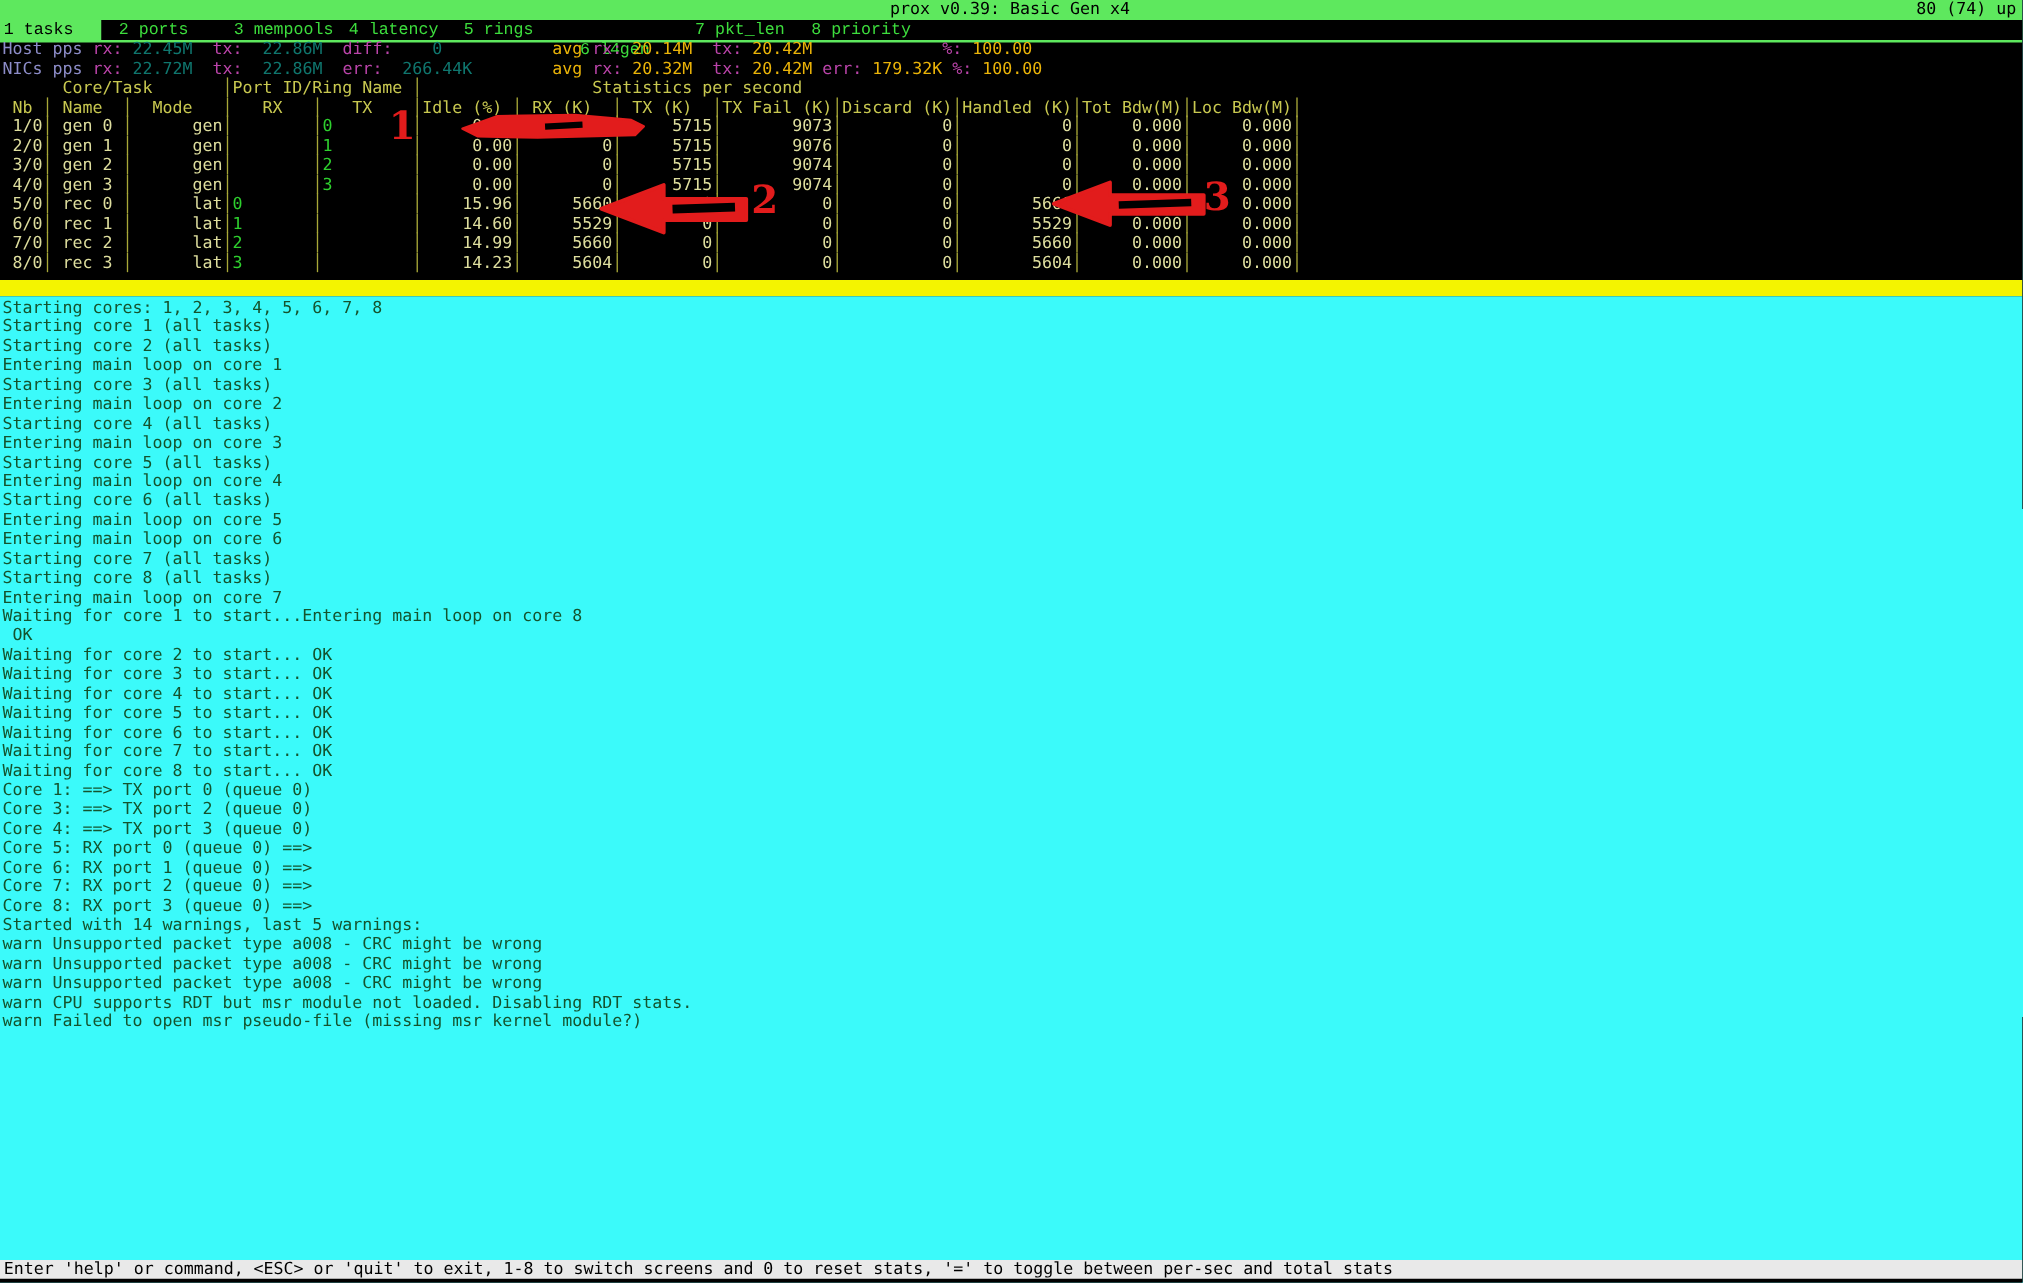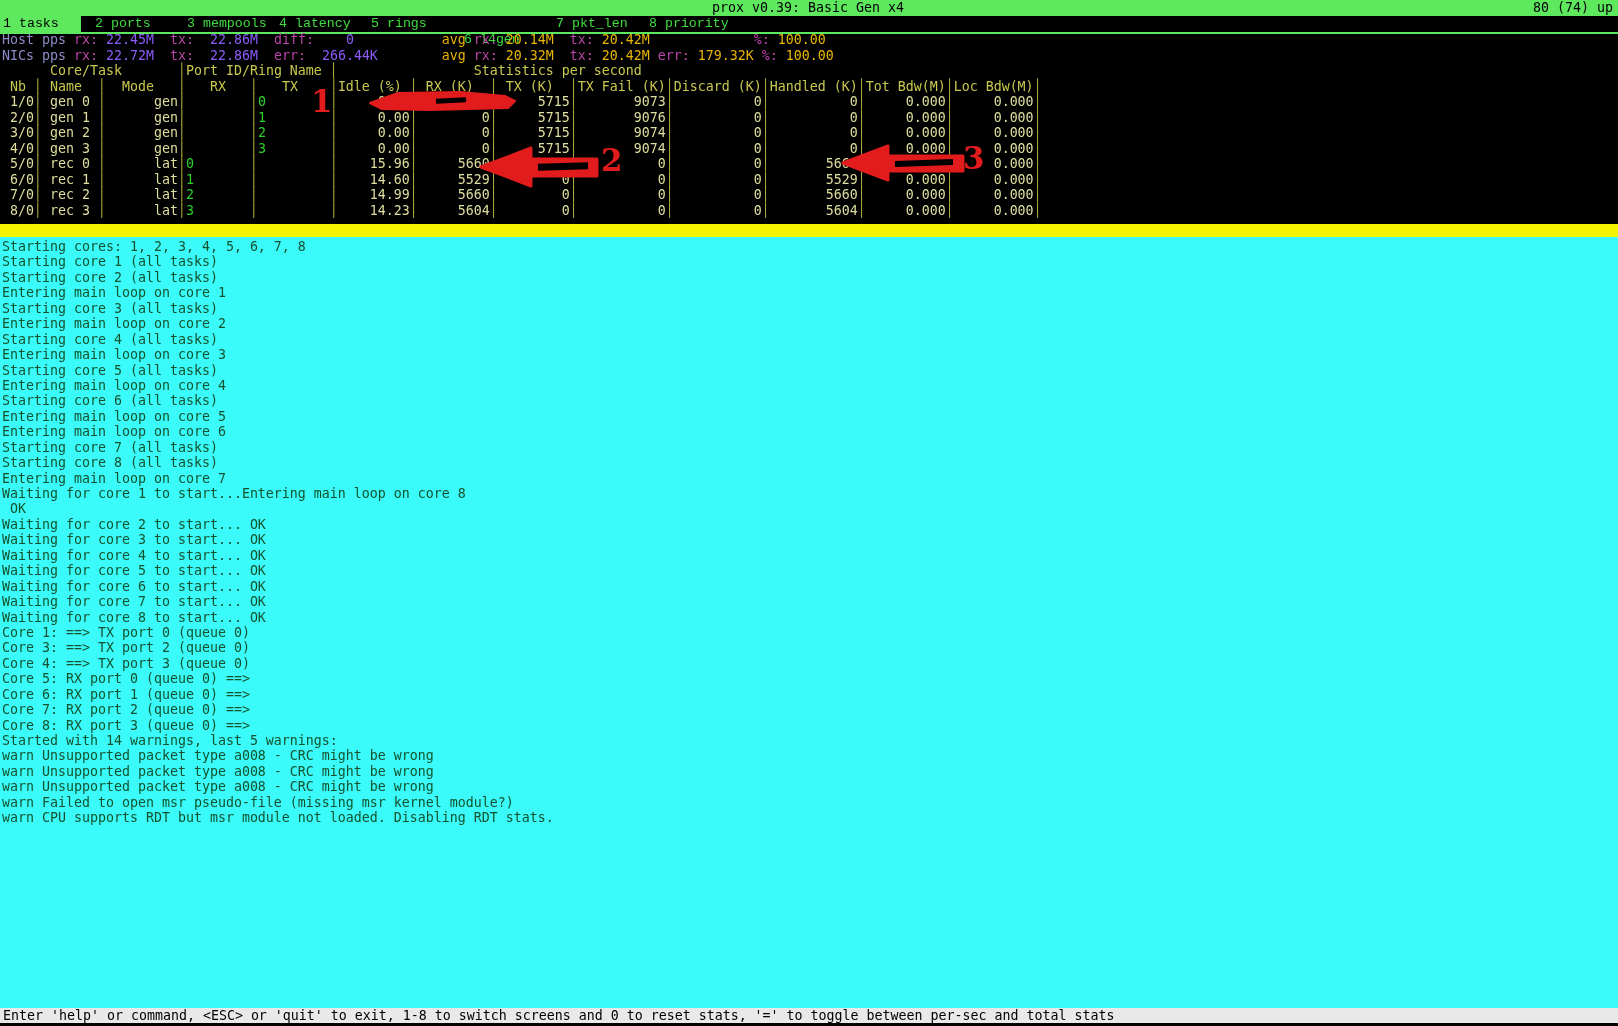--- a/index.html
+++ b/index.html
@@ -8,21 +8,21 @@
     font-family:"DejaVu Sans Mono",monospace;font-size:13.29px;
   }
   .title-bar{position:absolute;left:0;top:0;width:100%;height:34px;background:#5ee85e;color:#000;line-height:16px;}
   .title-text{position:absolute;left:712px;white-space:pre;}
   .title-right{position:absolute;right:5px;white-space:pre;}
   .tab-bar{position:absolute;left:0;top:16px;width:100%;height:15.5px;line-height:15.5px;background:#000;}
   .tab{position:absolute;top:0;color:#3ddd3d;white-space:pre;font-family:Liberation Mono, monospace;}
   .tab.selected{left:0;width:78px;background:#5ee85e;color:#000;padding-left:3px;}
   .stats-block{position:absolute;left:2px;top:32px;}
   .mono-line{height:15.5px;line-height:15.5px;white-space:pre;}
-  .lbl{color:#8c8cc8}.key{color:#bb44aa}.vb{color:#8b5cf6}.vc{color:#eab308}
+  .lbl{color:#8c8cc8}.key{color:#bb44aa}.vb{color:#0f766e}.vc{color:#eab308}
   .th{color:#c8c850}.tb{color:#a8a838}.tv{color:#dede9e}.tg{color:#2ed02e}
   .yellow-bar{position:absolute;left:0;top:224px;width:100%;height:13px;background:#f4f400;}
   .log-area{position:absolute;left:0;top:237px;width:100%;height:771px;background:#3bfafa;color:#14532d;}
   #log-lines{position:absolute;left:2px;top:2px;}
   #log-lines .mono-line{height:15.45px;line-height:15.45px;}
   .status-bar{position:absolute;left:0;top:1008px;width:100%;height:15px;background:#e9e9e9;color:#000;line-height:15px;}
   .status-bar span{position:absolute;left:3px;white-space:pre;}
   .annotation-layer{position:absolute;left:0;top:0;z-index:10;pointer-events:none;}
   .ann-num{
     position:absolute;z-index:11;color:#e21c1c;
@@ -100,22 +100,22 @@
         <div class="mono-line">Core 3: ==&gt; TX port 2 (queue 0)</div>
         <div class="mono-line">Core 4: ==&gt; TX port 3 (queue 0)</div>
         <div class="mono-line">Core 5: RX port 0 (queue 0) ==&gt;</div>
         <div class="mono-line">Core 6: RX port 1 (queue 0) ==&gt;</div>
         <div class="mono-line">Core 7: RX port 2 (queue 0) ==&gt;</div>
         <div class="mono-line">Core 8: RX port 3 (queue 0) ==&gt;</div>
         <div class="mono-line">Started with 14 warnings, last 5 warnings:</div>
         <div class="mono-line">warn Unsupported packet type a008 - CRC might be wrong</div>
         <div class="mono-line">warn Unsupported packet type a008 - CRC might be wrong</div>
         <div class="mono-line">warn Unsupported packet type a008 - CRC might be wrong</div>
+        <div class="mono-line">warn CPU supports RDT but msr module not loaded. Disabling RDT stats.</div>
         <div class="mono-line">warn Failed to open msr pseudo-file (missing msr kernel module?)</div>
-        <div class="mono-line">warn CPU supports RDT but msr module not loaded. Disabling RDT stats.</div>
       </div>
   </div>
 
   <div class="status-bar">
     <span>Enter 'help' or command, &lt;ESC&gt; or 'quit' to exit, 1-8 to switch screens and 0 to reset stats, '=' to toggle between per-sec and total stats</span>
   </div>
 
   <svg class="annotation-layer" width="1618" height="1026" viewBox="0 0 1618 1026">
     <g>
       <path d="M370,103 L398,93 L460,92 L505,96 L515,101 L508,108 L430,110 L382,109 Z" fill="#e21c1c" stroke="#e21c1c" stroke-width="2" stroke-linejoin="round"></path>

